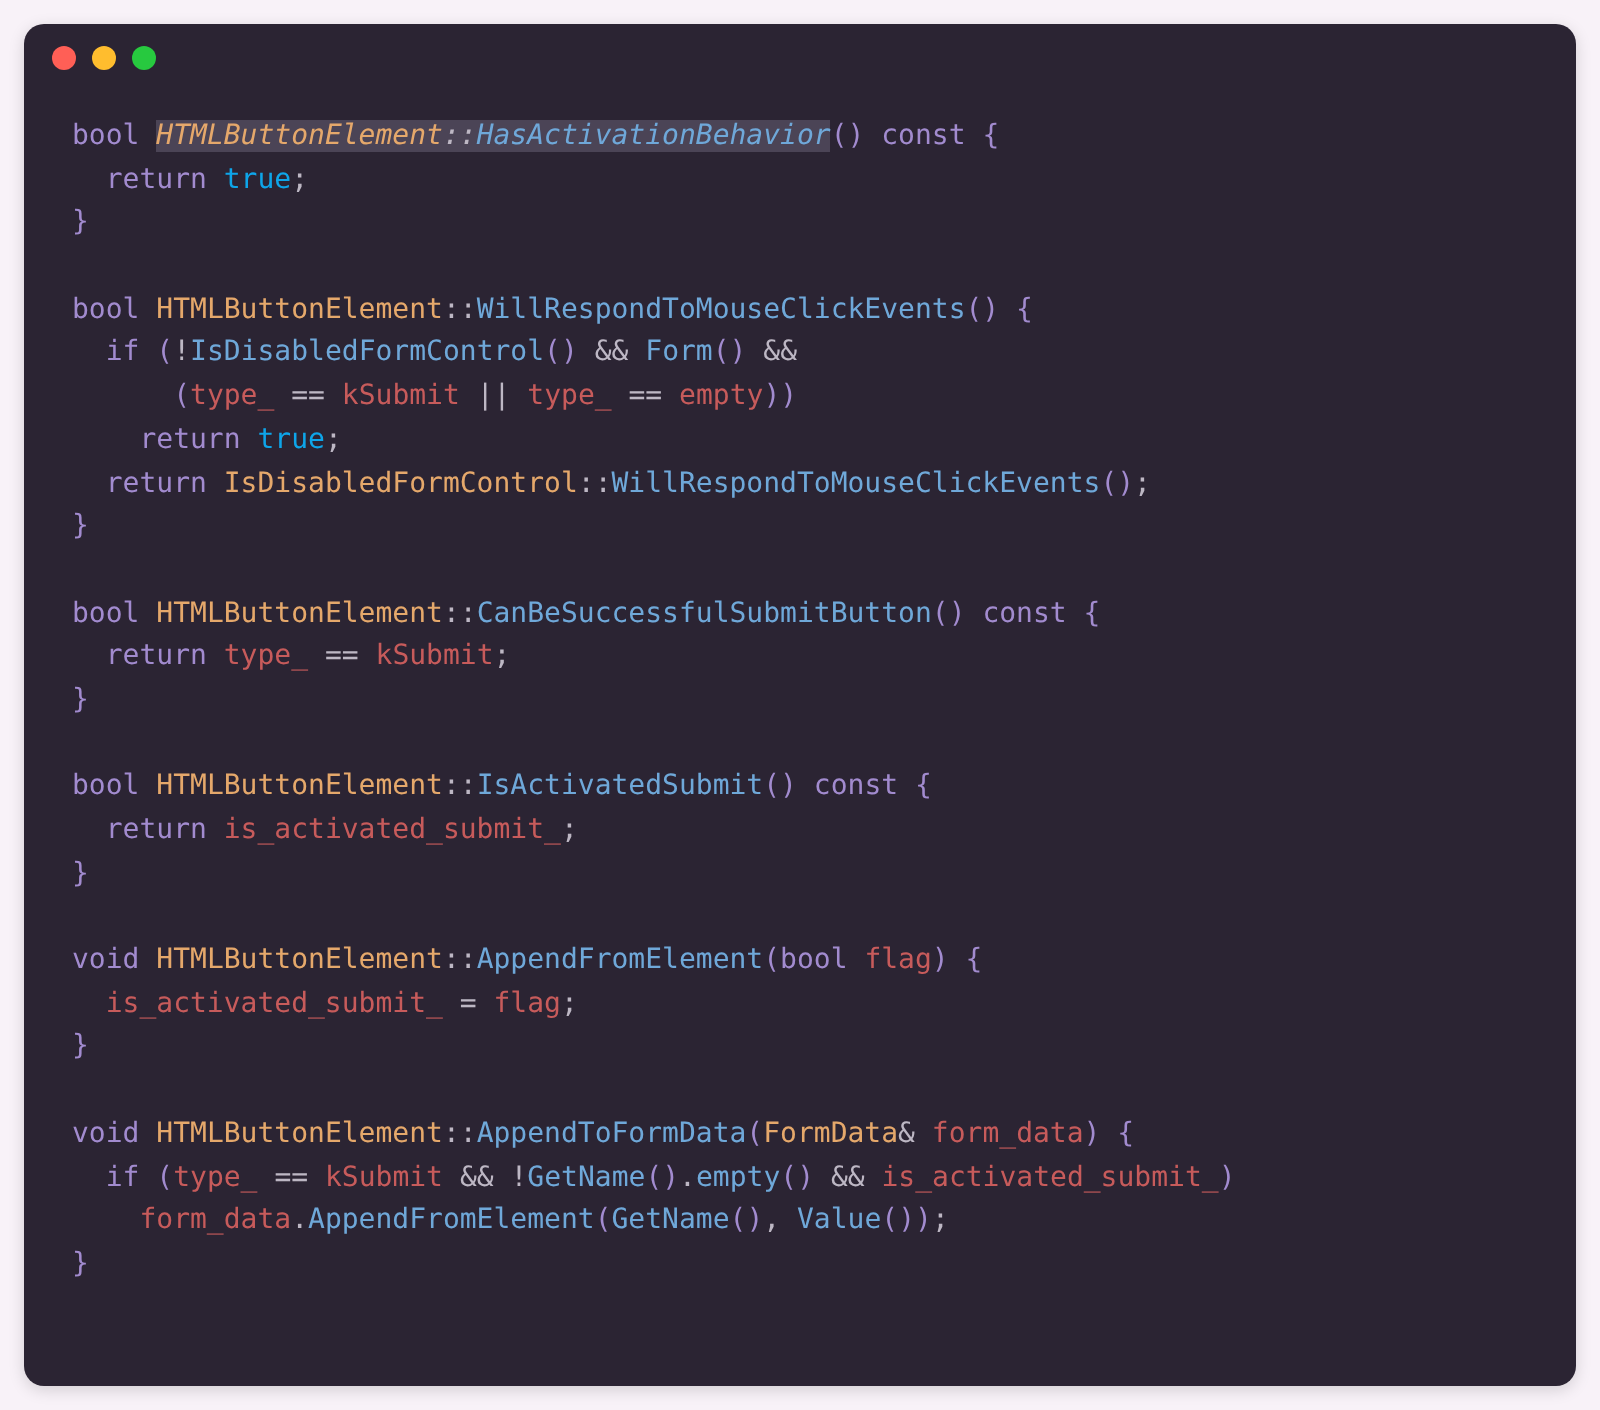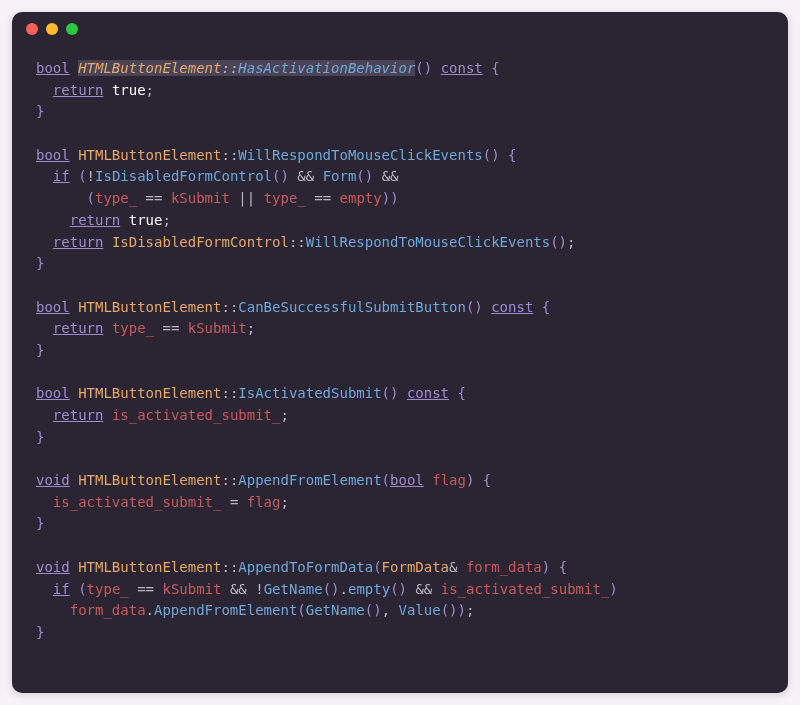--- a/index.html
+++ b/index.html
@@ -37,24 +37,24 @@
   .dot.green { background: #27c93f; }
   pre.code {
     margin: 0;
     padding: 12px 24px 24px 24px;
     font-family: Menlo, Consolas, "DejaVu Sans Mono", monospace;
     font-size: 14px;
     line-height: 1.55;
     color: #bdb7c4;
     white-space: pre;
   }
-  .kw   { color: #a28bcf; text-decoration: underline; }               
+  .kw   { color: #a28bcf; }               
   .type { color: #e5a86b; }               
   .fn   { color: #6fa8d9; }               
-  .lit  { color: #ffffff; }               
+  .lit  { color: #0ea5e9; }               
   .id   { color: #c75b5b; }               
   .pn   { color: #bdb7c4; }               
   .br   { color: #a28bcf; }               
   .hl   { background: #4b4456; font-style: italic; }          
 </style>
 </head>
 <body>
 
 <div class="window">
   <div class="titlebar">

